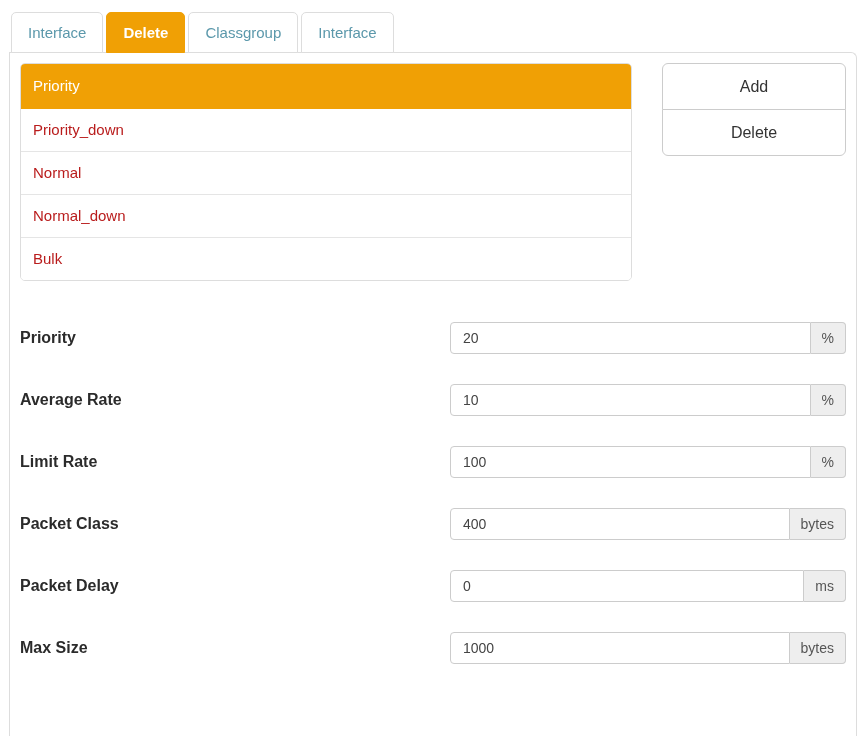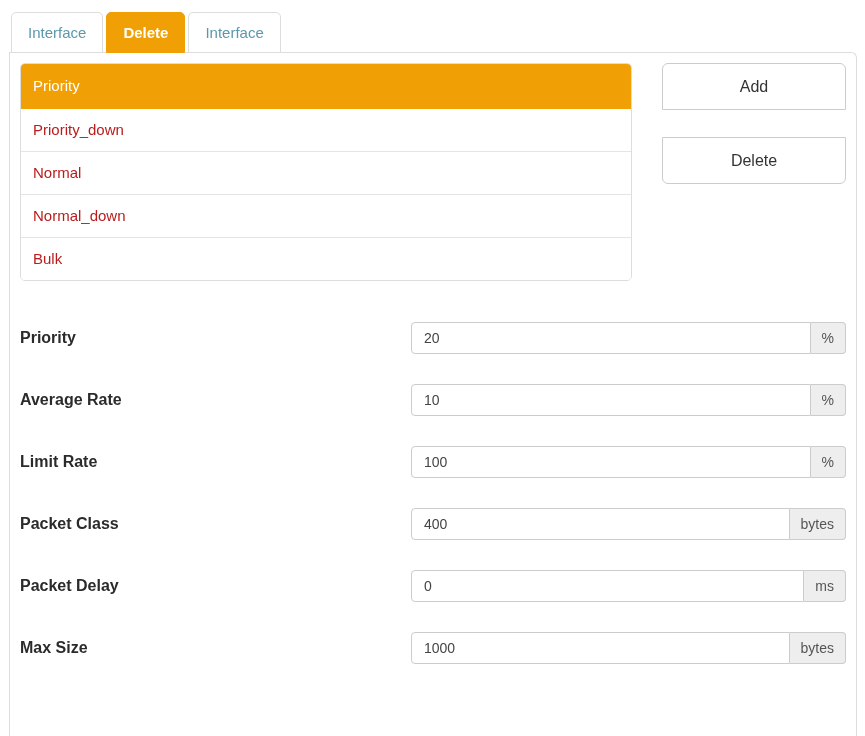--- a/index.html
+++ b/index.html
@@ -88,21 +88,20 @@
     border-bottom-color: #f0a005;
     padding-top: 13px;
     padding-bottom: 13px;
   }
 
   
   .btn-stack {
     width: 184px;
     display: flex;
     flex-direction: column;
-    gap: 28px;
   }
   .btn {
     background: #fff;
     border: 1px solid #ccc;
     color: #333;
     font-family: "Liberation Sans", sans-serif;
     font-size: 16px;
     line-height: 19px;
     padding: 13px 0;
     text-align: center;
@@ -121,21 +120,21 @@
     height: 32px;
     margin-bottom: 30px;
   }
   .form-label {
     font-size: 16px;
     font-weight: bold;
     color: #2b2b2b;
   }
   .input-group {
     display: flex;
-    width: 435px;
+    width: 396px;
     height: 32px;
   }
   .input-group input {
     flex: 1 1 auto;
     min-width: 0;
     height: 32px;
     border: 1px solid #ccc;
     border-radius: 4px 0 0 4px;
     padding: 0 12px;
     font-family: "Liberation Sans", sans-serif;
@@ -160,20 +159,21 @@
   }
 </style>
 </head>
 <body>
 
 <div class="page">
 
   <div class="tabs">
     <div class="tab">Interface</div>
     <div class="tab active">Delete</div>
+    <div class="tab">Classgroup</div>
     <div class="tab">Interface</div>
   </div>
 
   <div class="panel">
 
     <div class="top-row">
       <ul class="class-list">
         <li class="selected">Priority</li>
         <li>Priority_down</li>
         <li>Normal</li>

